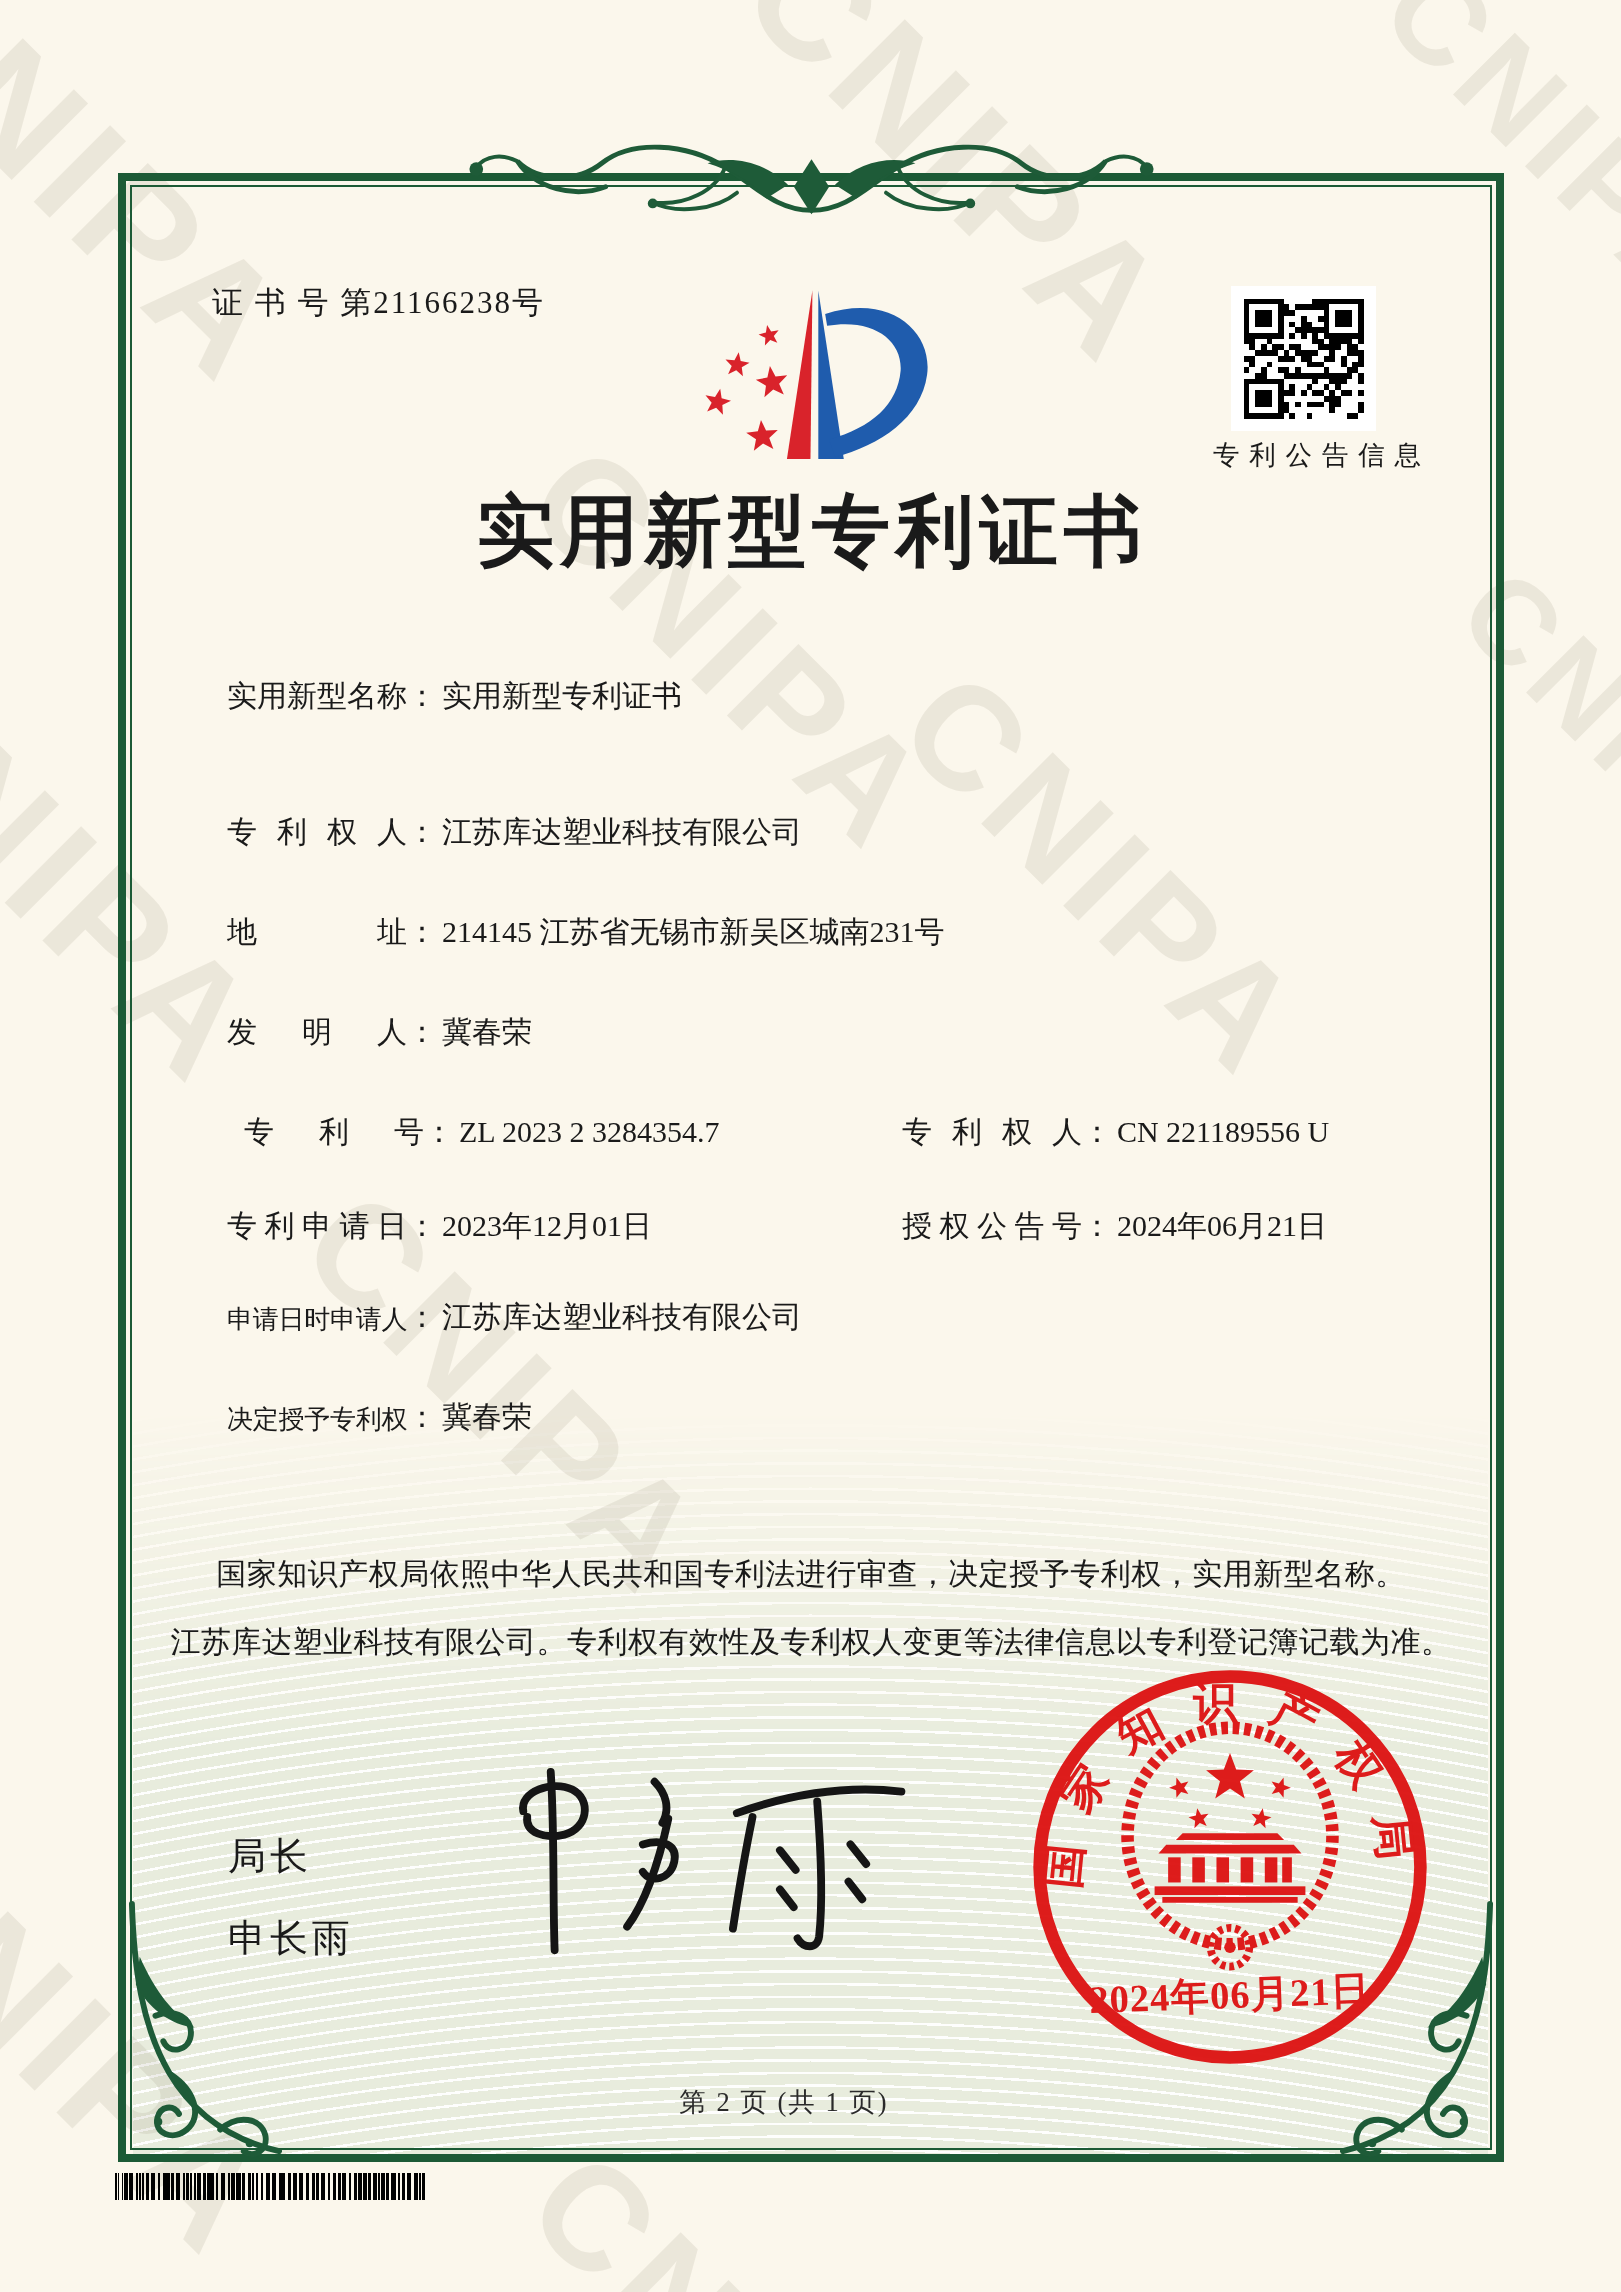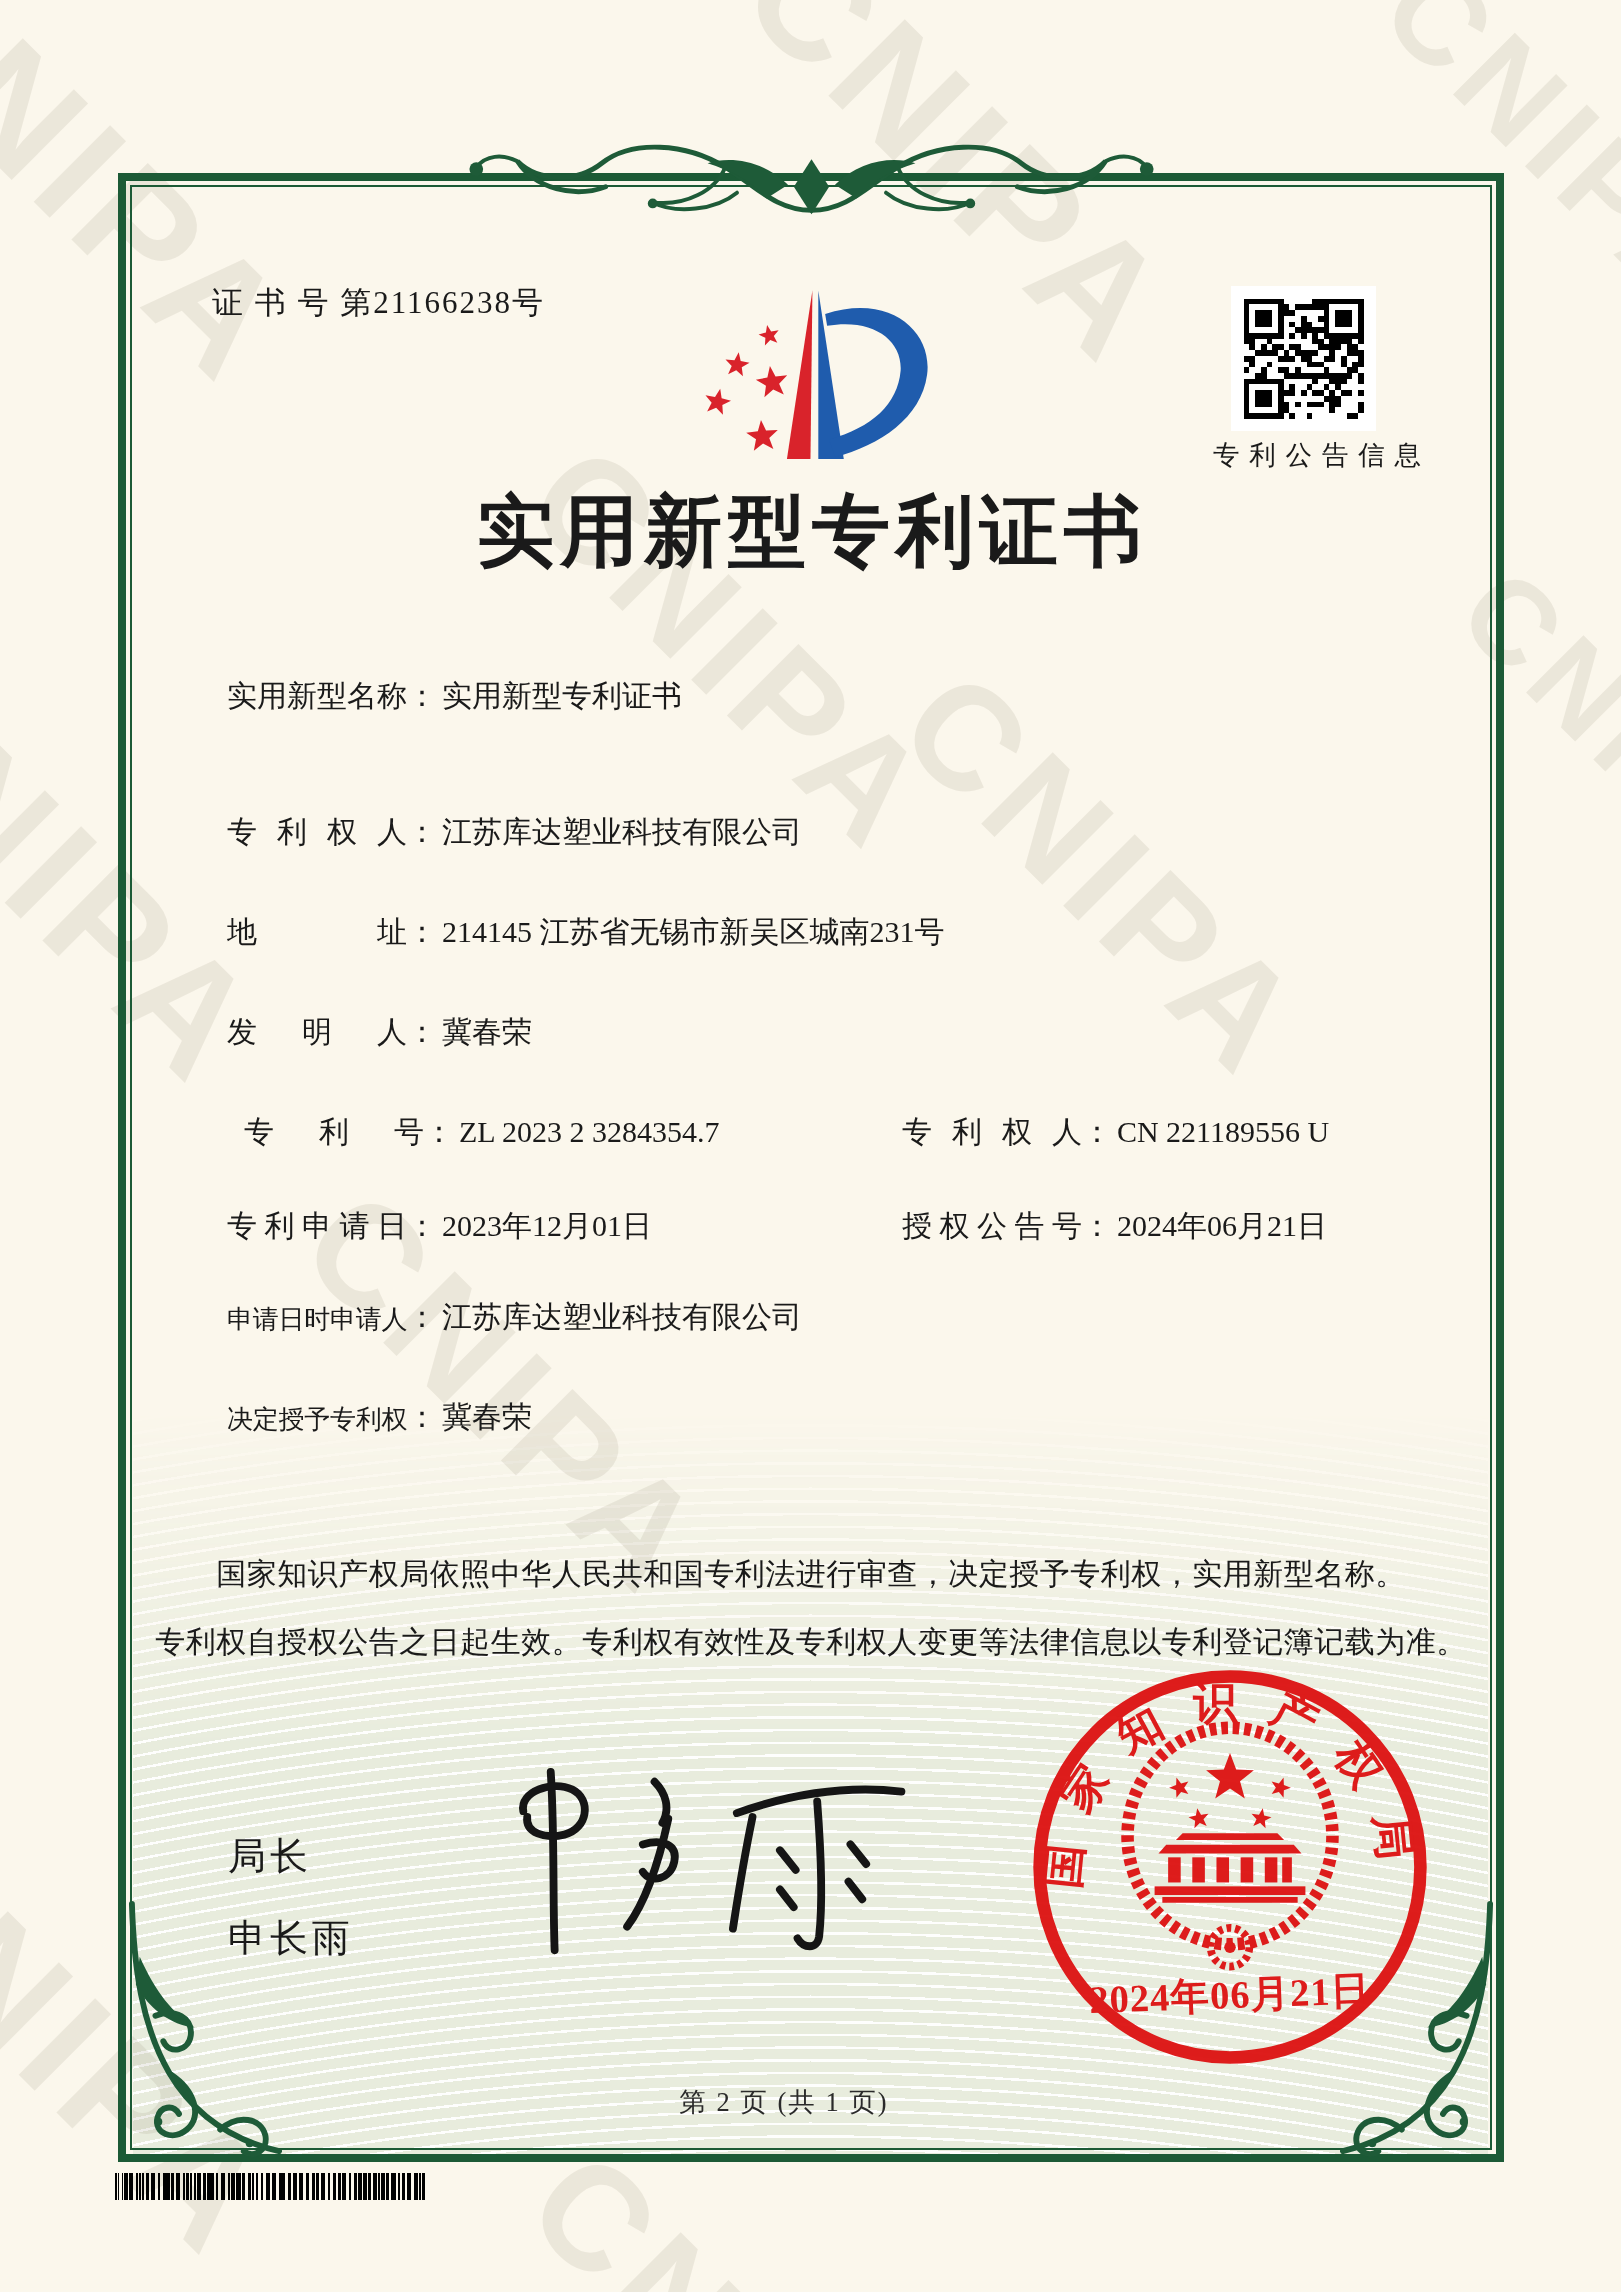--- a/index.html
+++ b/index.html
@@ -617,21 +617,21 @@
   <span class="flabel">授权公告号</span><span class="colon">：</span><span class="fvalue">2024年06月21日</span>
 </div>
 <div class="row" style="left:227px;top:1297px">
   <span class="flabel tight">申请日时申请人</span><span class="colon">：</span><span class="fvalue">江苏库达塑业科技有限公司</span>
 </div>
 <div class="row" style="left:227px;top:1397px">
   <span class="flabel tight">决定授予专利权</span><span class="colon">：</span><span class="fvalue">冀春荣</span>
 </div>
 
 <div class="bodyline" style="top:1554px">国家知识产权局依照中华人民共和国专利法进行审查，决定授予专利权，实用新型名称。</div>
-<div class="bodyline" style="top:1622px">专利权自授权公告之日起生效。专利权有效性及专利权人变更等法律信息以专利登记簿记载为准。</div>
+<div class="bodyline" style="top:1622px">江苏库达塑业科技有限公司。专利权有效性及专利权人变更等法律信息以专利登记簿记载为准。</div>
 
 <div class="issuer" style="top:1831px">局长</div>
 <div class="issuer" style="top:1913px">申长雨</div>
 
 <svg class="sig" viewBox="0 0 440 225">
   <g fill="none" stroke="#151515" stroke-width="8" stroke-linecap="round" stroke-linejoin="round">
     <path d="M62,18 C66,80 64,150 66,200"></path>
     <path d="M34,58 C30,38 64,26 84,36 C104,46 100,76 76,82 C56,87 36,80 38,64"></path>
     <path d="M168,28 C180,40 184,56 176,70"></path>
     <path d="M156,92 C176,86 192,92 188,110 C184,128 164,132 156,120"></path>

